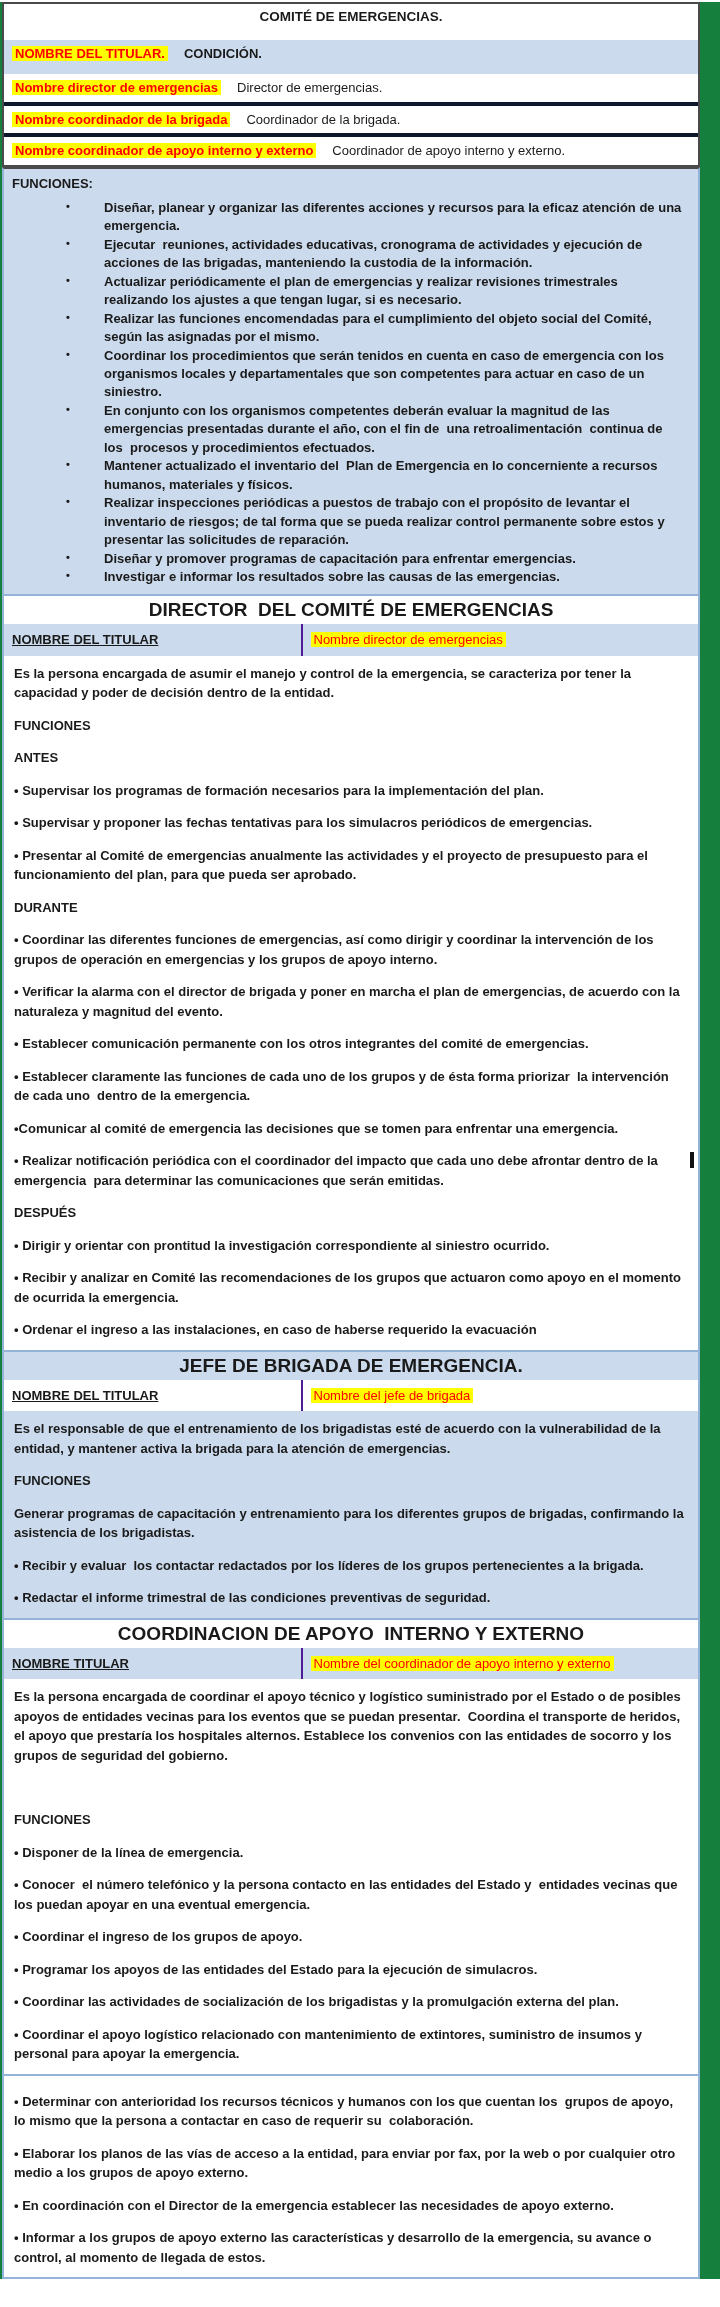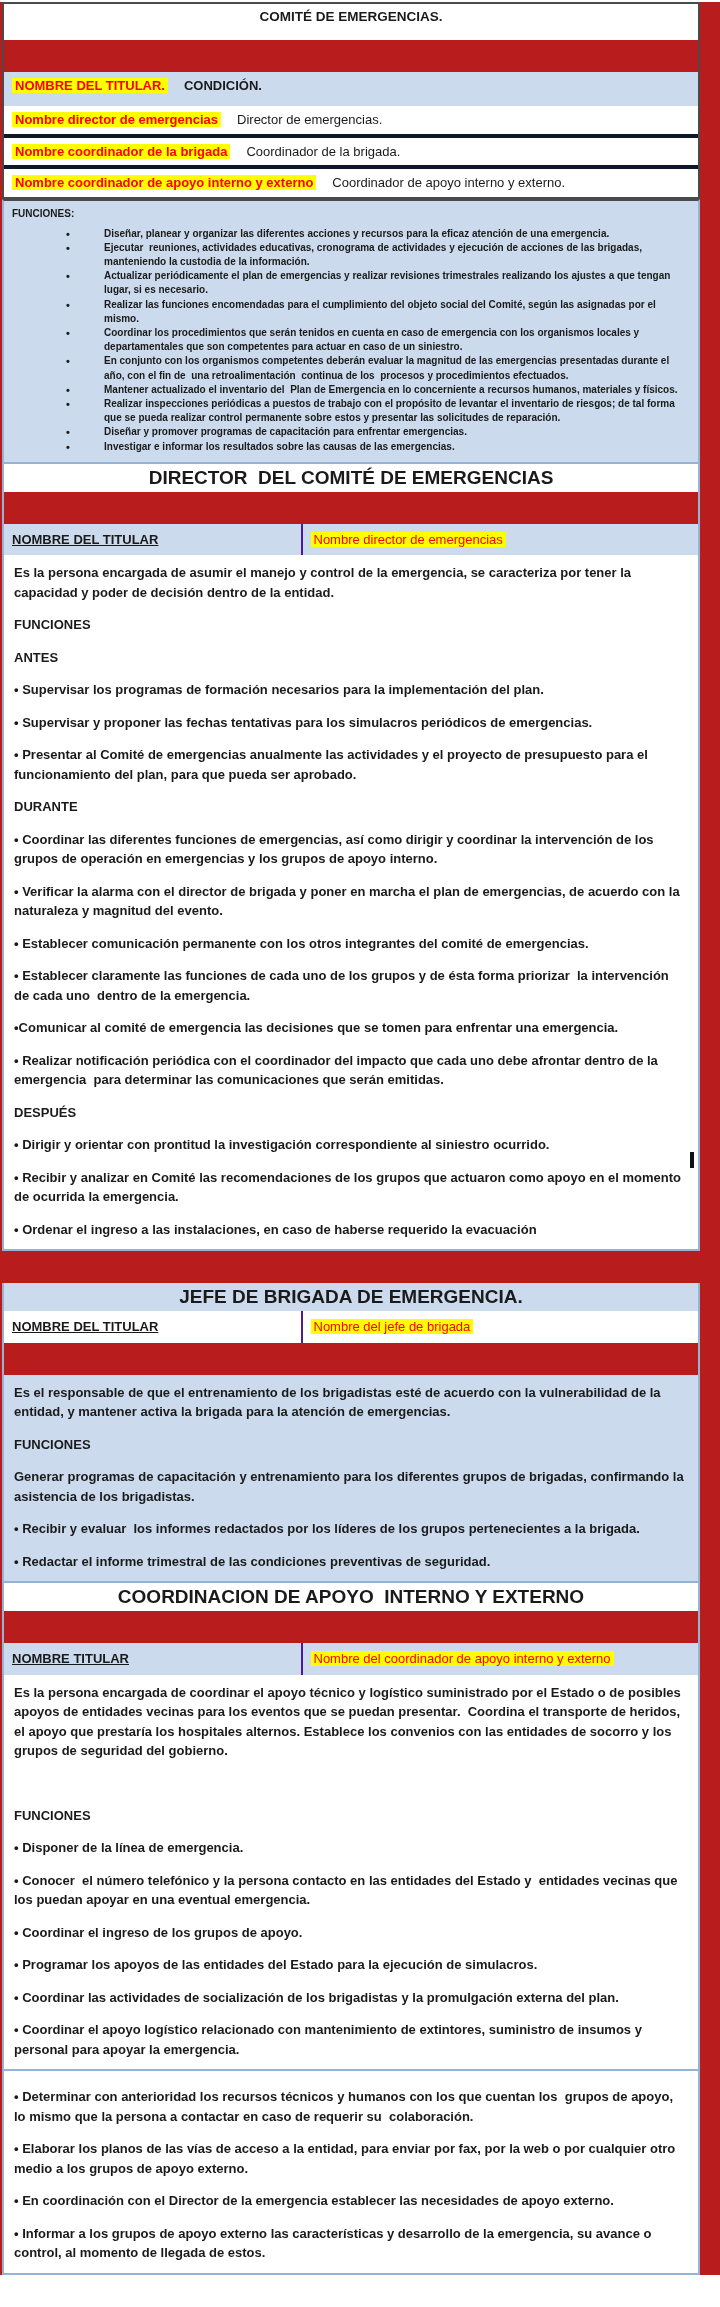--- a/index.html
+++ b/index.html
@@ -2,52 +2,52 @@
 <html><head>
 <meta charset="utf-8">
 <style>
   html,body{margin:0;padding:0;background:#ffffff;}
   body{
     width:720px;
     font-family:"Liberation Sans","DejaVu Sans",sans-serif;
     color:#1a1a1a;
     -webkit-font-smoothing:antialiased;
   }
-  .sheet{position:relative;width:720px;background:#b91c1c;}
+  .sheet{position:relative;width:720px;background:#15803d;}
   .content{margin:2px 20px 4px 2px;}
 
   
   .tbl{border-style:solid;border-width:2px;}
   .tbl.dark{border-color:#4a4a4a;}
   .tbl.blue{border-color:#95b3d7;border-top-width:0;}
   .row{display:flex;align-items:stretch;}
   .row + .row{border-top:4px solid #0f172a;}
   .cell{padding:4px 8px;font-size:13px;line-height:1.5;}
-  .blue-bg{background:#cbdaec;margin-top:32px;}
+  .blue-bg{background:#cbdaec;}
   .white-bg{background:#ffffff;}
 
   
   .sec .c-left{width:42.5%;border-right:2px solid #4c1d95;text-decoration:underline;}
   .sec .c-right{width:57.5%;}
 
   .title-row{display:block;text-align:center;font-weight:bold;font-size:13.5px;
              padding:5px 8px 16px;white-space:pre;}
   .sec-title{display:block;text-align:center;font-weight:bold;font-size:19px;
              padding:3px 8px;white-space:pre;}
   .bold{font-weight:bold;}
   .hl{background:#ffff00;color:#ff0000;padding:0 3px;white-space:pre-wrap;}
   .hl.bold{font-weight:bold;}
   .hl.reg{font-weight:normal;}
 
   
   .funciones-cell{
     background:#cbdaec;
     border:2px solid #95b3d7;border-top:2px solid #4a4a4a;
     padding:6px 10px 8px 8px;
-    font-size:10px;font-weight:bold;line-height:1.42;
+    font-size:13px;font-weight:bold;line-height:1.42;
   }
   .funciones-cell .flabel{margin:0 0 6px 0;}
   .funciones-cell ul{margin:0;padding:0 4px 0 92px;list-style:none;}
   .funciones-cell li{position:relative;white-space:pre-wrap;}
   .funciones-cell li::before{content:"\2022";position:absolute;left:-38px;font-size:11px;}
 
   
   .body{padding:8px 12px 10px 10px;font-size:13px;font-weight:bold;line-height:1.5;}
   .body .para{margin:0;white-space:pre-wrap;}
   .body .para + .para{margin-top:13px;}
@@ -178,21 +178,21 @@
         </div>
       </div>
       <div class="body blue-bg">
 
           <p class="para">Es el responsable de que el entrenamiento de los brigadistas esté de acuerdo con la vulnerabilidad de la entidad, y mantener activa la brigada para la atención de emergencias.</p>
 
           <p class="para">FUNCIONES</p>
 
           <p class="para">Generar programas de capacitación y entrenamiento para los diferentes grupos de brigadas, confirmando la asistencia de los brigadistas.</p>
 
-          <p class="para">• Recibir y evaluar  los informes redactados por los líderes de los grupos pertenecientes a la brigada.</p>
+          <p class="para">• Recibir y evaluar  los contactar redactados por los líderes de los grupos pertenecientes a la brigada.</p>
 
           <p class="para">• Redactar el informe trimestral de las condiciones preventivas de seguridad.</p>
         </div>
     </div>
 
     <div class="tbl blue sec">
       <div class="sec-title white-bg">COORDINACION DE APOYO  INTERNO Y EXTERNO</div>
       <div class="row name-row">
         <div class="cell c-left bold blue-bg">NOMBRE TITULAR</div>
         <div class="cell c-right blue-bg">

